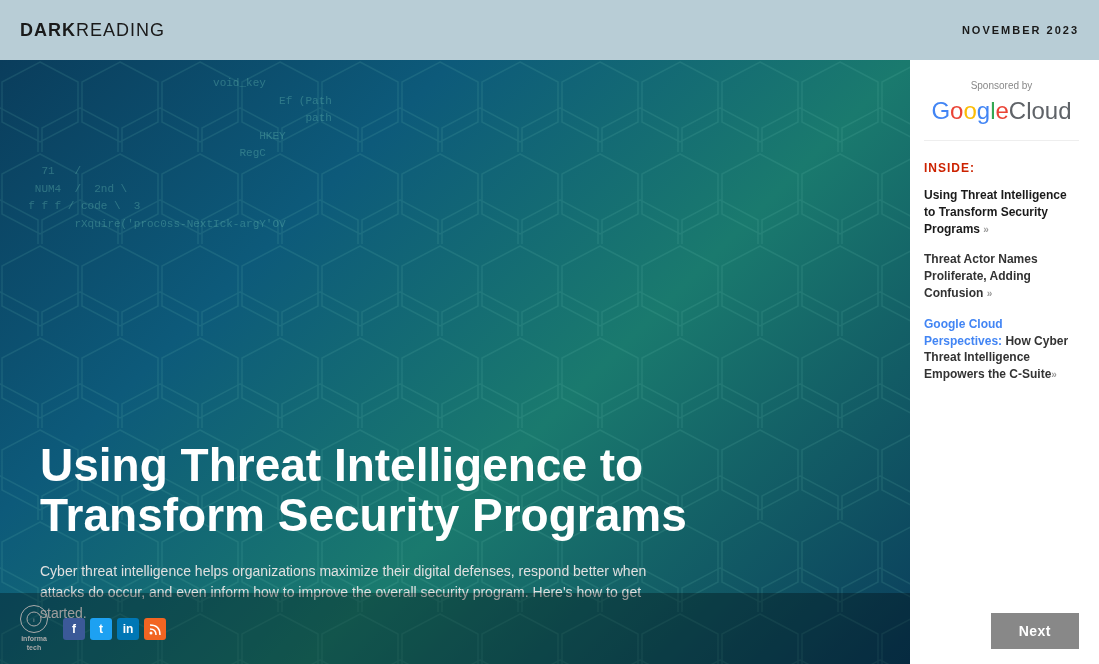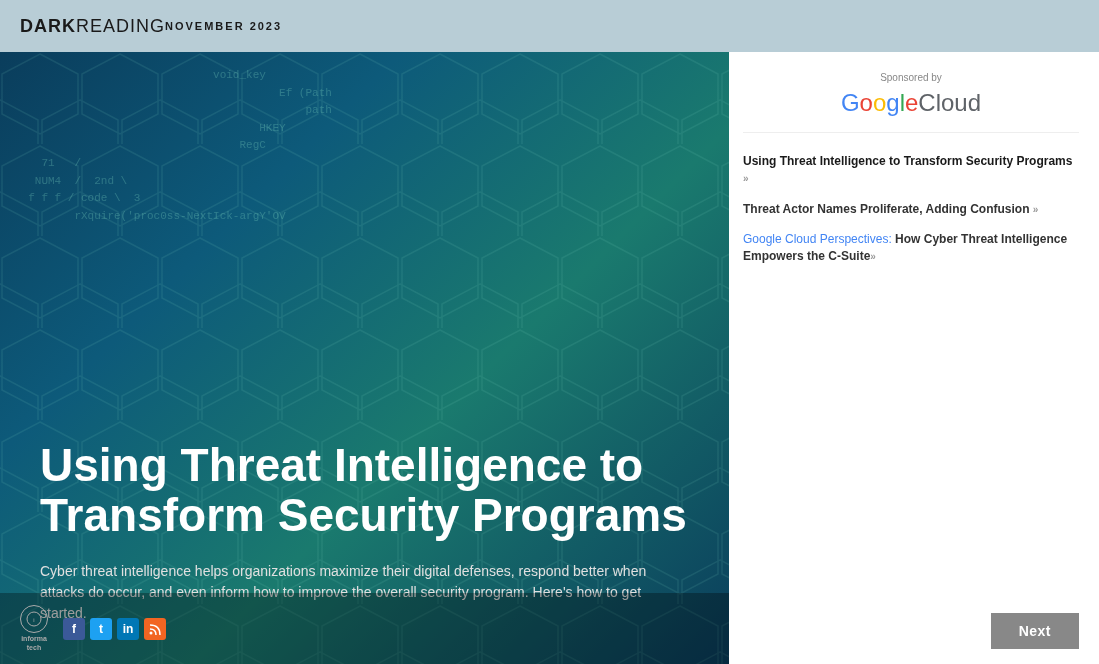--- a/index.html
+++ b/index.html
@@ -2,24 +2,24 @@
 <html><head>
   <meta charset="utf-8">
   <style>
     * { margin: 0; padding: 0; box-sizing: border-box; }
     body { width: 1099px; height: 664px; overflow: hidden; font-family: Arial, sans-serif; display: flex; flex-direction: column; }
 
     
     .top-header {
       display: flex;
       align-items: center;
-      justify-content: flex-start;
+      justify-content: space-between;
       background-color: #b8cdd6;
       padding: 20px 20px;
-      height: 52px;
+      height: 60px;
       flex-shrink: 0;
     }
     .dark-reading-logo {
       font-size: 18px;
       font-weight: 900;
       letter-spacing: 1px;
       color: #1a1a1a;
     }
     .dark-reading-logo span.dark { font-weight: 900; }
     .dark-reading-logo span.reading { font-weight: 300; }
@@ -32,21 +32,21 @@
 
     
     .main-content {
       display: flex;
       flex: 1;
       overflow: hidden;
     }
 
     
     .left-panel {
-      width: 729px;
+      width: 910px;
       flex-shrink: 0;
       position: relative;
       background: linear-gradient(135deg, #0a3d5c 0%, #0d5a7a 30%, #1a7a6e 60%, #0a3d5c 100%);
       overflow: hidden;
       display: flex;
       flex-direction: column;
       justify-content: flex-end;
       padding: 30px 40px 40px 40px;
     }
 
@@ -205,21 +205,21 @@
     }
     .toc-item-title .chevron {
       color: #999;
       font-size: 10px;
     }
     .toc-item-title.highlighted {
       color: #1a1a1a;
     }
     .toc-item-title .gc-label {
       color: #4285f4;
-      font-weight: 400;
+      font-weight: 700;
     }
 
     .next-button {
       position: absolute;
       bottom: 15px;
       right: 20px;
       background: #888;
       color: #ffffff;
       border: none;
       padding: 10px 28px;
@@ -308,20 +308,21 @@
       <div class="sponsored-by">Sponsored by</div>
       <div class="google-cloud-logo">
         <span>
           <span class="g-blue">G</span><span class="g-red">o</span><span class="g-yellow">o</span><span class="g-blue">g</span><span class="g-green">l</span><span class="g-red">e</span>
         </span>
         <span class="cloud-text"> Cloud</span>
       </div>
     </div>
 
     <div class="inside-section">
+      <div class="inside-label">INSIDE:</div>
 
       <div class="toc-item">
         <div class="toc-item-title highlighted">
           Using Threat Intelligence to Transform Security Programs <span class="chevron">»</span>
         </div>
       </div>
 
       <div class="toc-item">
         <div class="toc-item-title">
           Threat Actor Names Proliferate, Adding Confusion <span class="chevron">»</span>

